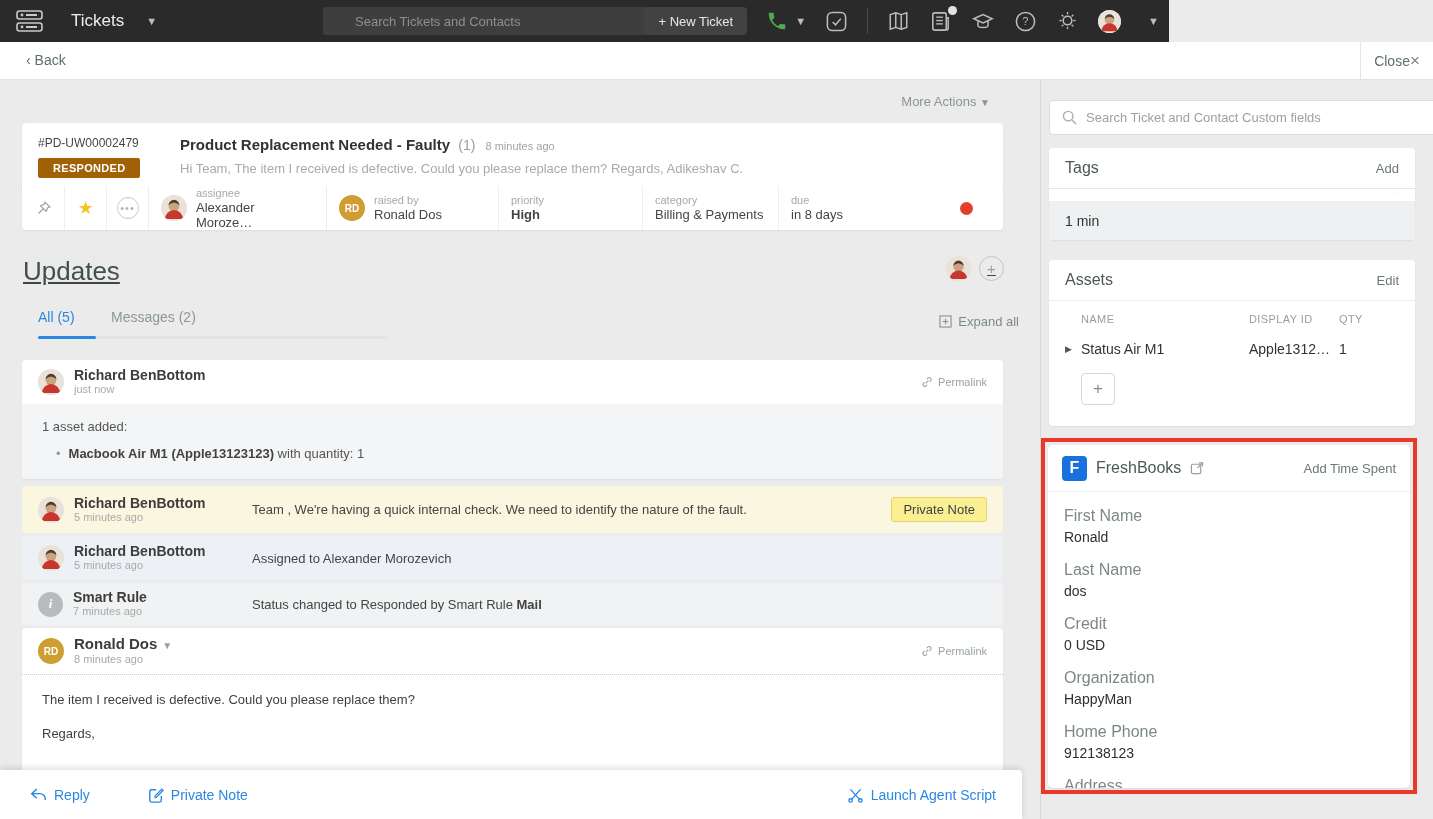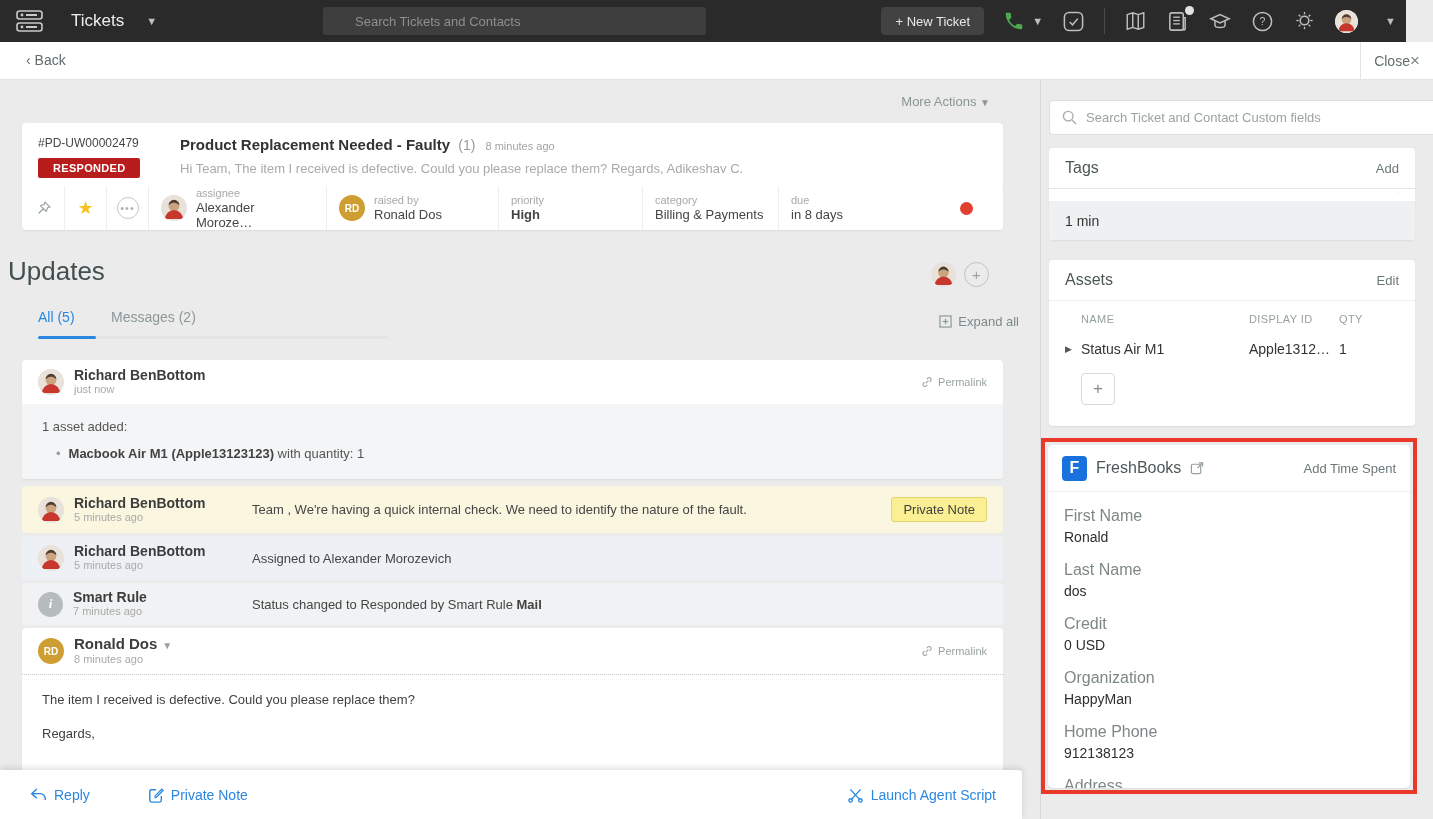--- a/index.html
+++ b/index.html
@@ -1,20 +1,20 @@
 <!DOCTYPE html>
 <html><head>
 <meta charset="utf-8">
 <style>
   * { margin:0; padding:0; box-sizing:border-box; }
   html,body { width:1433px; height:819px; overflow:hidden; }
   body { font-family:"Liberation Sans", sans-serif; background:#ebebeb; position:relative; color:#444; }
 
   
-  #topnav { position:absolute; left:0; top:0; width:1406px; height:42px; background:#2a2a2a; display:flex; align-items:center; z-index:30; }
+  #topnav { position:absolute; left:0; top:0; width:1169px; height:42px; background:#2a2a2a; display:flex; align-items:center; z-index:30; }
   .nav-left { display:flex; align-items:center; gap:14px; padding-left:16px; }
   .app-title { color:#ededed; font-size:17px; margin-left:14px; }
   .nav-chev { color:#bdbdbd; font-size:11px; margin-left:8px; }
   #global-search { position:absolute; left:323px; top:7px; width:383px; height:28px; background:#3e3e3e; border:none; border-radius:3px; color:#cfcfcf; font-size:13px; padding:0 10px 0 32px; outline:none; }
   #global-search::placeholder { color:#8f8f8f; }
   .gs-icon { position:absolute; left:331px; top:13px; }
   .nav-right { position:absolute; right:10px; top:0; height:42px; display:flex; align-items:center; gap:19px; }
   .new-ticket-btn { background:#424242; color:#e8e8e8; font-size:13px; height:28px; padding:0 14px; border-radius:4px; display:flex; align-items:center; cursor:pointer; }
   .nav-ic { display:flex; align-items:center; }
   .nav-divider { width:1px; height:26px; background:#4a4a4a; }
@@ -26,21 +26,21 @@
   .back-link { position:absolute; left:26px; top:10px; font-size:14px; color:#5f6d6d; cursor:pointer; }
   .close-zone { position:absolute; right:0; top:0; width:73px; height:38px; border-left:1px solid #e4e4e4; display:flex; align-items:center; justify-content:center; font-size:14px; color:#5f6d6d; cursor:pointer; }
 
   
   #main { position:absolute; left:0; top:80px; width:1041px; height:739px; background:#ebebeb; border-right:1px solid #d8d8d8; }
   .more-actions { position:absolute; top:14px; right:50px; font-size:13px; color:#8a9596; cursor:pointer; }
 
   .ticket-card { position:absolute; left:22px; top:43px; width:981px; background:#fff; border-radius:4px; box-shadow:0 1px 2px rgba(0,0,0,.07); padding:13px 16px 15px; display:flex; }
   .tc-left { width:142px; flex:none; }
   .ticket-id { font-size:12px; color:#474747; }
-  .status-badge { display:inline-block; margin-top:8px; background:#b91c1c; color:#fff; font-size:11px; font-weight:bold; padding:4px 15px; border-radius:2px; letter-spacing:.3px; }
+  .status-badge { display:inline-block; margin-top:8px; background:#a16207; color:#fff; font-size:11px; font-weight:bold; padding:4px 15px; border-radius:2px; letter-spacing:.3px; }
   .tc-title-row { font-size:15px; color:#333; }
   .tc-title { font-weight:bold; }
   .tc-count { color:#9b9b9b; font-size:14px; margin-left:4px; }
   .tc-time { color:#a3a3a3; font-size:11px; margin-left:6px; }
   .tc-snippet { margin-top:8px; font-size:13px; color:#aaaaaa; }
 
   .props-bar { position:absolute; left:22px; top:106px; width:981px; height:44px; background:#fff; border-radius:4px; box-shadow:0 1px 2px rgba(0,0,0,.06); display:flex; align-items:center; }
   .pcell { height:100%; display:flex; align-items:center; justify-content:center; border-left:1px solid #efefef; }
   .pcell:first-child { border-left:none; }
   .pcell.icon-cell { width:42px; flex:none; cursor:pointer; }
@@ -48,21 +48,21 @@
   .ellipsis-circle { width:22px; height:22px; border:1px solid #c9c9c9; border-radius:50%; color:#b0b0b0; font-size:11px; display:flex; align-items:center; justify-content:center; letter-spacing:1px; }
   .pcell.field { justify-content:flex-start; padding:0 12px; gap:9px; }
   .pfield-lbl { font-size:11px; color:#a8a8a8; line-height:13px; }
   .pfield-val { font-size:13px; color:#454545; line-height:15px; }
   .pfield-val.strong { font-weight:bold; }
   .avatar26 { width:26px; height:26px; border-radius:50%; overflow:hidden; flex:none; background:#e8e3de; }
   .txt-avatar { width:26px; height:26px; border-radius:50%; flex:none; background:#cf9e33; color:#fff; font-size:10px; font-weight:bold; display:flex; align-items:center; justify-content:center; }
   .due-cell { flex:1; }
   .red-dot { width:13px; height:13px; border-radius:50%; background:#e2402f; margin:0 18px 0 auto; }
 
-  .updates-head { position:absolute; left:8px; top:176px; width:981px; display:flex; align-items:flex-end; }
+  .updates-head { position:absolute; left:23px; top:176px; width:981px; display:flex; align-items:flex-start;text-decoration:underline; }
   .updates-title { font-size:26px; color:#434f4f; font-weight:normal; }
   .uh-right { margin-left:auto; display:flex; align-items:center; gap:8px; }
   .plus-circle { width:25px; height:25px; border:1px solid #c3c3c3; border-radius:50%; color:#9e9e9e; font-size:15px; display:flex; align-items:center; justify-content:center; cursor:pointer; }
 
   .tabs-row { position:absolute; left:38px; top:228px; width:981px; height:32px; }
   .tab { display:inline-block; font-size:14px; cursor:pointer; }
   .tab.active { color:#2b87e0; }
   .tab.inactive { color:#8c9898; margin-left:32px; }
   .tabs-underline { position:absolute; left:0; top:28px; width:350px; height:3px; background:#e3e3e3; border-radius:2px; }
   .tabs-underline-active { position:absolute; left:0; top:0; width:58px; height:3px; background:#2b87e0; border-radius:2px; }

